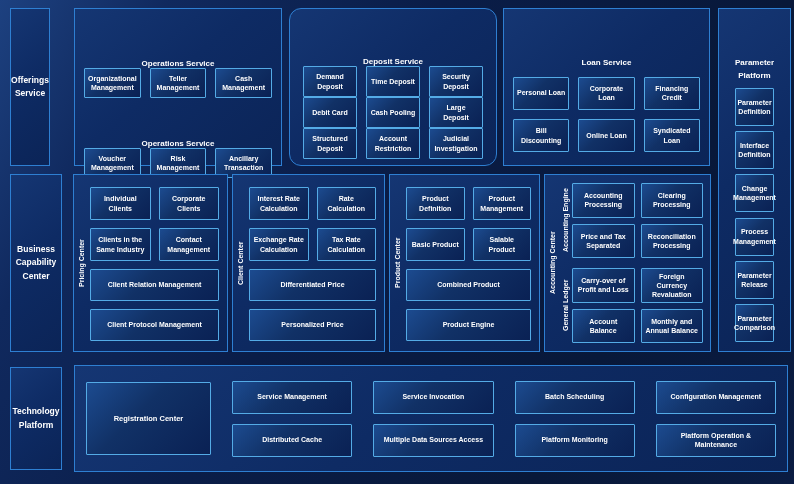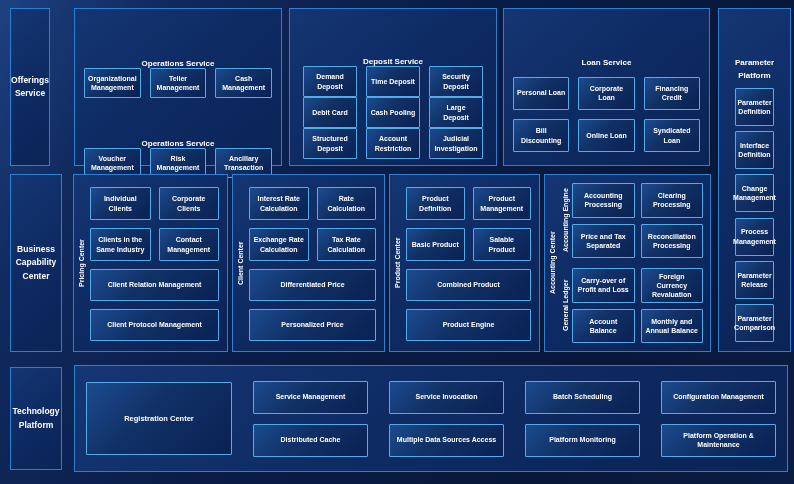--- a/index.html
+++ b/index.html
@@ -32,21 +32,21 @@
   .panel-title { text-align:center; font-weight:bold; font-size:8px; flex:none;margin-top:41px; }
 
   
   .r-off  { left:10px; top:8px;   width:40px; height:158px; }
   .r-biz  { left:10px; top:174px; width:52px; height:178px; }
   .r-tech { left:10px; top:367px; width:52px; height:103px; }
 
   .p-ops  { left:74px;  top:8px; width:208px; height:158px; padding:9px 9px 11px;
             display:flex; flex-direction:column; justify-content:space-between; }
   .p-dep  { left:289px; top:8px; width:208px; height:158px; padding:7px 13px 10px;
-            display:flex; flex-direction:column; justify-content:space-between; }
+            display:flex; flex-direction:column; justify-content:space-between;border-radius:12px; }
   .p-loan { left:503px; top:8px; width:207px; height:158px; padding:8px 9px 13px;
             display:flex; flex-direction:column; justify-content:space-between; }
 
   .grid3 { display:grid; grid-template-columns:repeat(3,1fr); gap:9px; }
   .grid3 .box { height:30px; }
   .p-dep .grid3 .box { height:31px; }
   .p-loan .grid3 .box { height:33px; }
 
   
   .p-param { left:718px; top:8px; width:73px; height:344px; padding:7px 16px 9px;
@@ -84,21 +84,21 @@
     writing-mode:vertical-rl; transform:rotate(180deg);
     font-size:7px; font-weight:bold; white-space:nowrap;
   }
   .acct-grid { flex:1; display:grid; grid-template-columns:1fr 1fr;
                grid-template-rows:1fr 1fr; gap:6px; }
   .acct-grid .box { height:auto; }
 
   
   .p-bottom { left:74px; top:365px; width:714px; height:107px;
               display:flex; align-items:center; padding:0 11px; gap:21px; }
-  .reg { width:146px; height:73px; flex:none; font-size:7.5px; }
+  .reg { width:125px; height:73px; flex:none; font-size:7.5px; }
   .bcol { flex:1; display:flex; flex-direction:column; gap:10px; }
   .bcol .box { height:33px; }
 </style>
 </head>
 <body>
 
 <div class="stage">
 
   <div class="panel rail-label r-off">Offerings Service</div>
   <div class="panel rail-label r-tech">Technology Platform</div>

